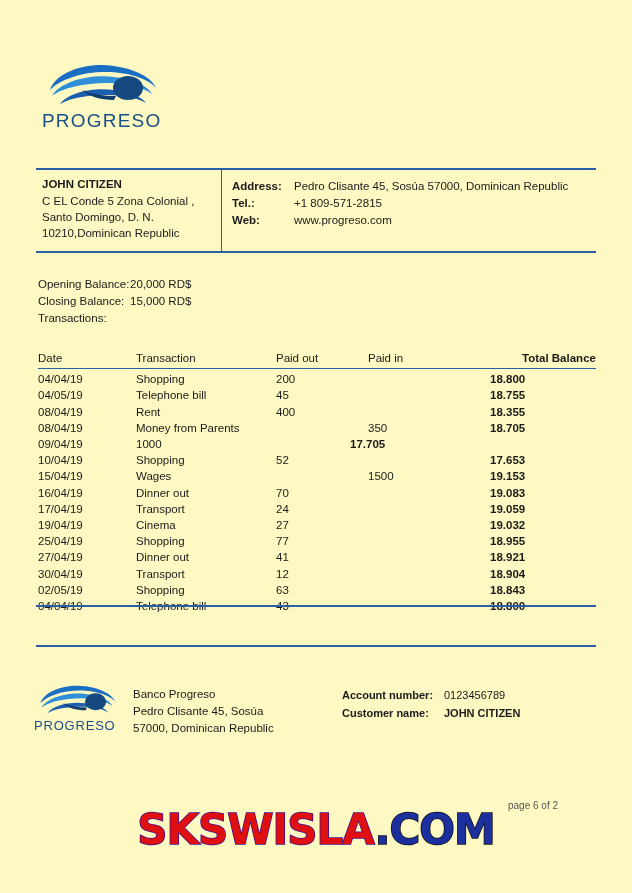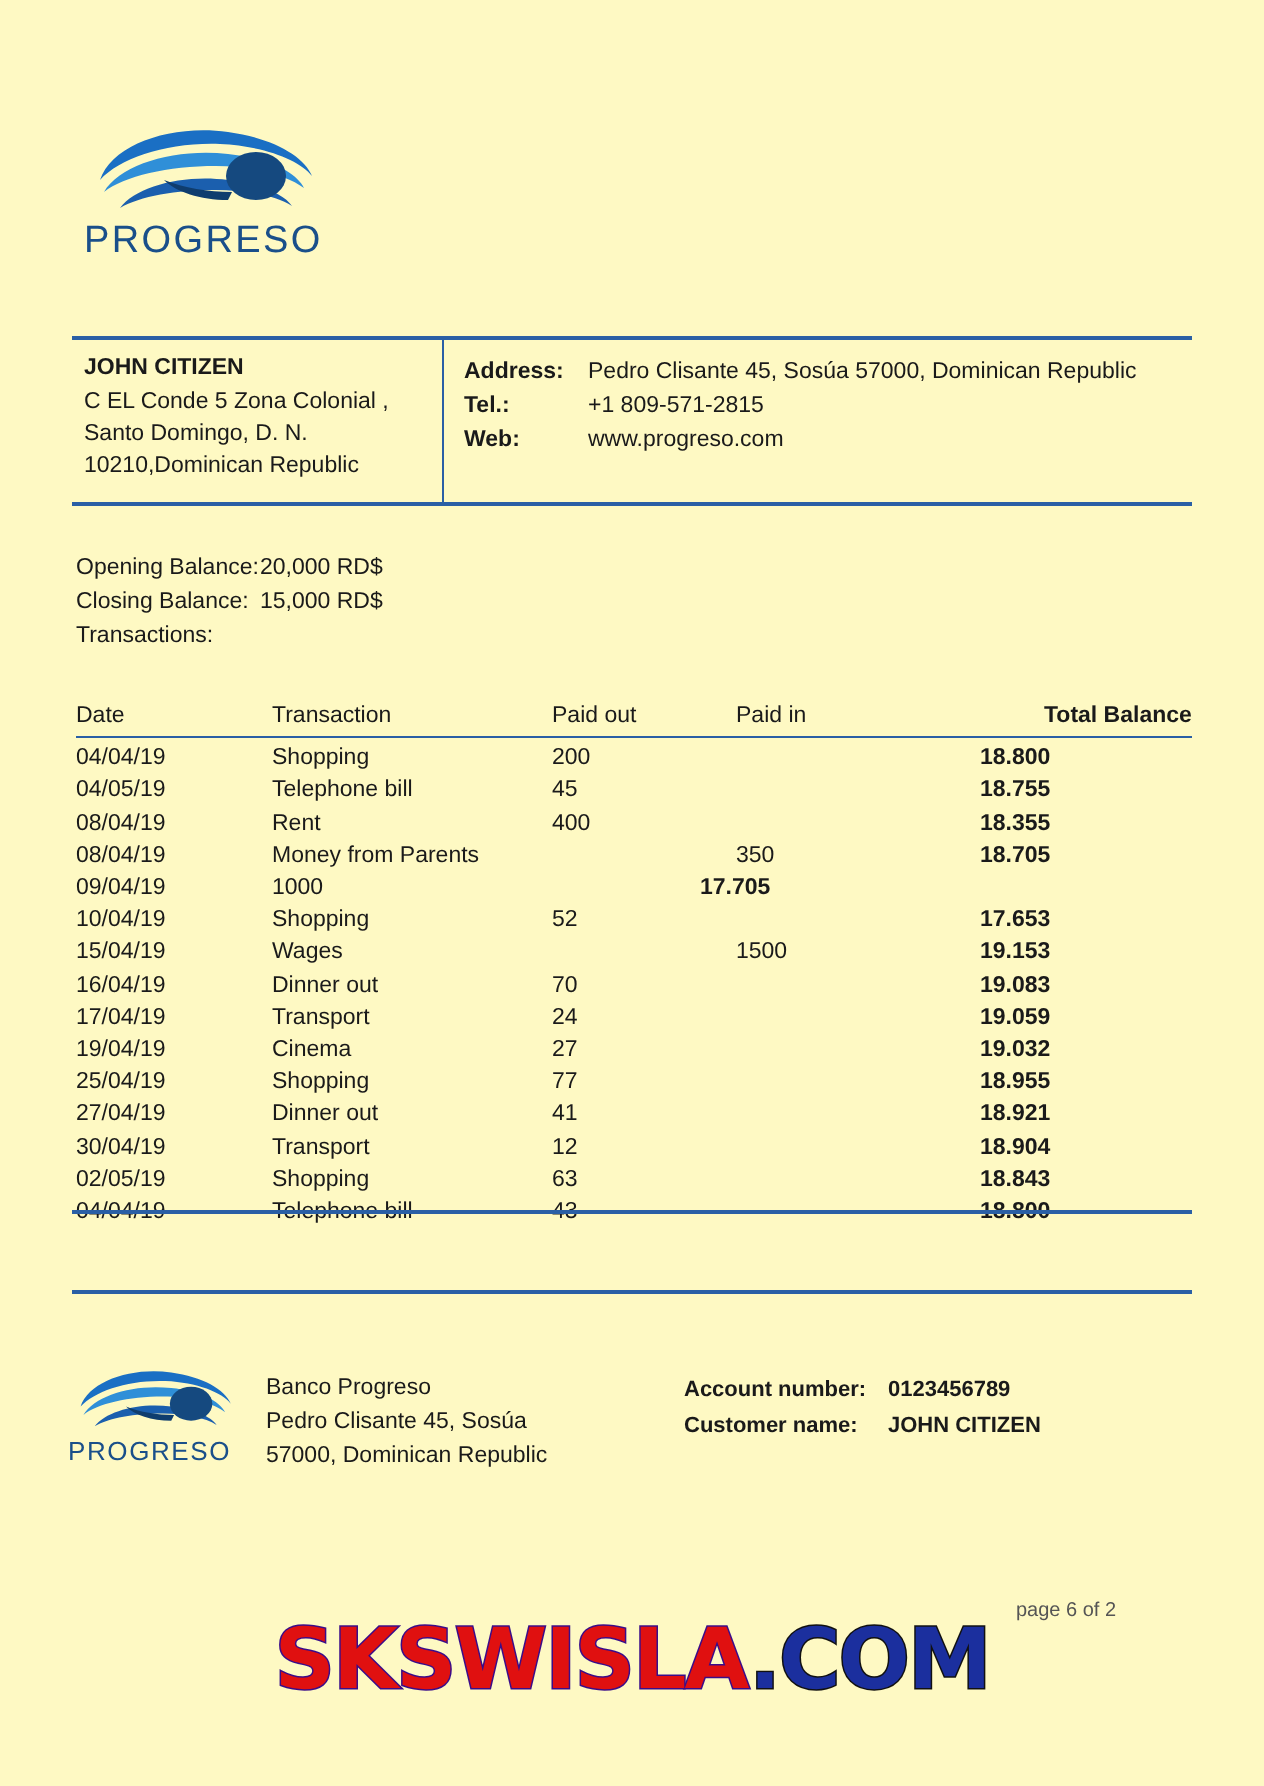--- a/index.html
+++ b/index.html
@@ -195,21 +195,21 @@
     line-height: 18px;
   }
   .acct-key {
     font-weight: bold;
     width: 102px;
     flex: none;
   }
   .acct-val {
     font-weight: bold;
   }
-  .acct-val.normal { font-weight: bold; }
+  .acct-val.normal { font-weight: normal; }
 
   .page-num {
     position: absolute;
     left: 508px;
     top: 800px;
     font-size: 10px;
     color: #555;
   }
 
   

